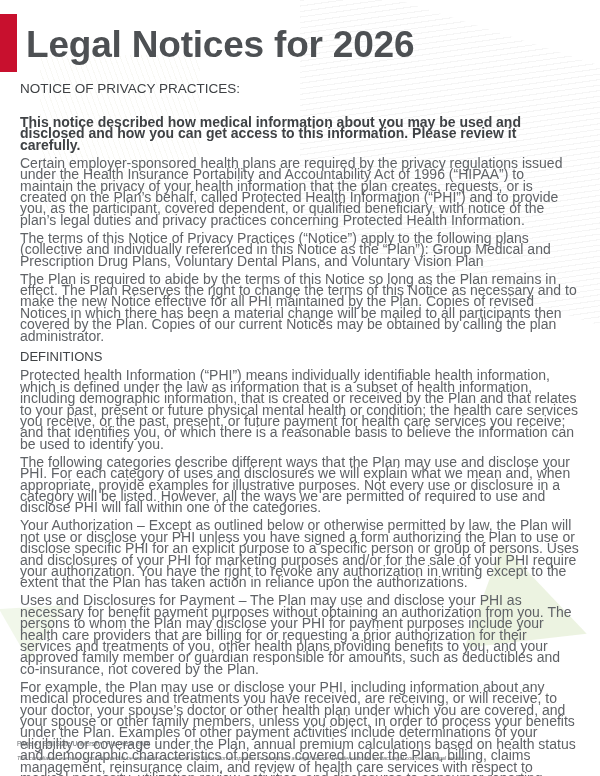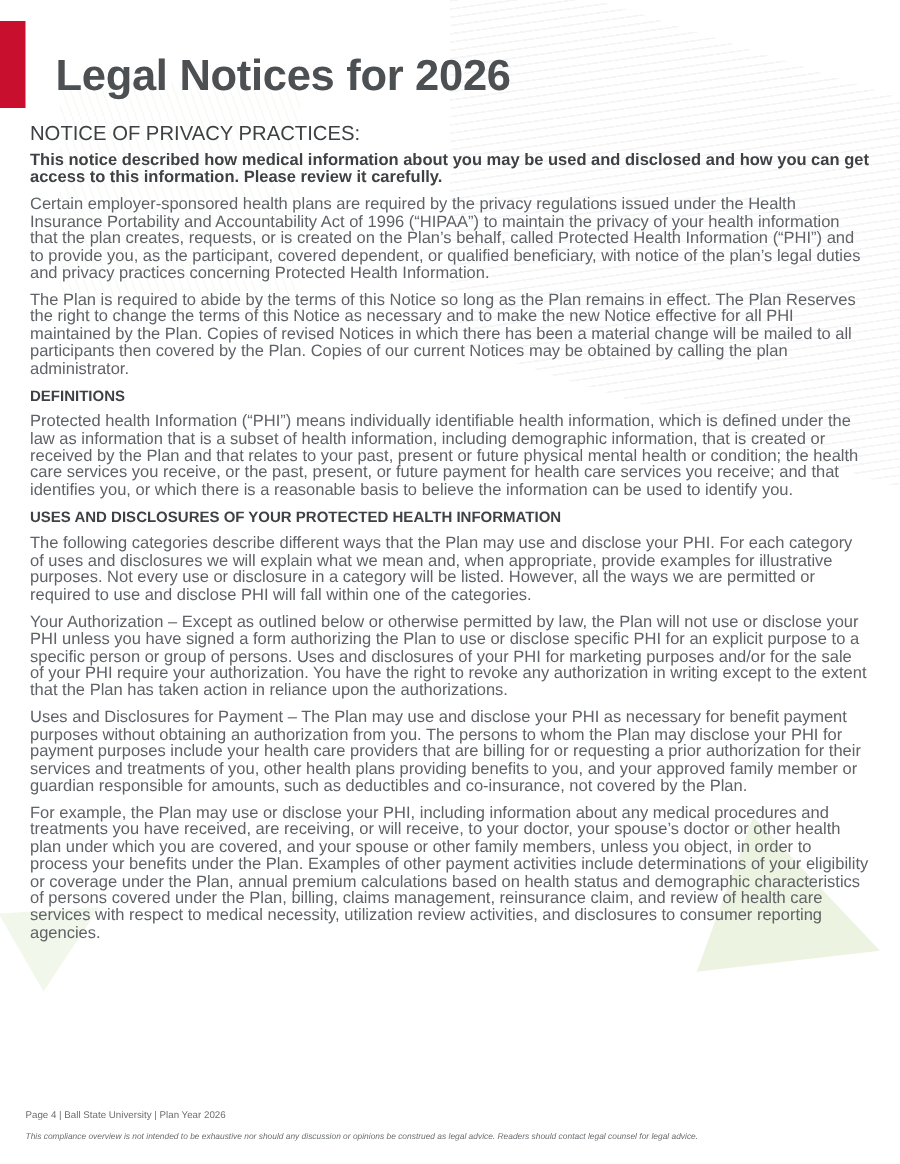--- a/index.html
+++ b/index.html
@@ -36,59 +36,59 @@
       border-left: 60px solid rgba(200,222,170,0.25);
       transform: rotate(-30deg);
       pointer-events: none;
     }
     .red-bar {
       position: absolute; left: 0; top: 14px; width: 17px; height: 58px;
       background: #c8102e;
     }
     .title {
       position: absolute; left: 26px; top: 24px;
-      font-size: 29px; font-weight: bold; color: #4d5053; letter-spacing: -0.2px;
-      margin: 11px;
+      font-size: 37px; font-weight: bold; color: #4d5053; letter-spacing: -0.2px;
+      margin: 0;
     }
     .content { position: absolute; left: 20px; top: 81px; width: 560px; }
     .section-title {
-      font-size: 13.5px; color: #3e4144; margin: 0 0 6px 0; font-weight: normal;
+      font-size: 13.5px; color: #3e4144; margin: 0 0 21px 0; font-weight: normal;
     }
     p {
-      font-size: 11px; line-height: 11.4px; margin: 0 0 6.6px 0; color: #5f6266;
+      font-size: 14px; line-height: 11.4px; margin: 0 0 6.6px 0; color: #5f6266;
     }
     p.lead { color: #3f4245; font-weight: bold; }
     h3 {
-      font-size: 10px; font-weight: bold; color: #3f4245; margin: 0 0 6.6px 0;
+      font-size: 13px; font-weight: normal; color: #3f4245; margin: 0 0 6.6px 0;
     }
     .footer { position: absolute; left: 17px; top: 740px; width: 566px; }
     .footer-page { font-size: 6.5px; color: #6a6d70; margin-bottom: 8px; }
     .footer-disclaimer { font-size: 5.6px; font-style: italic; color: #6a6d70; }
   </style>
 </head>
 <body>
 
 <div class="bg-stripes"></div>
 <div class="bg-stripes2"></div>
 <div class="green-tri"></div>
 <div class="green-tri2"></div>
 
 <div class="red-bar"></div>
 <h1 class="title">Legal Notices for 2026</h1>
 
 <div class="content">
   <div class="section-title">NOTICE OF PRIVACY PRACTICES:</div>
   <p class="lead">This notice described how medical information about you may be used and disclosed and how you can get access to this information. Please review it carefully.</p>
   <p>Certain employer-sponsored health plans are required by the privacy regulations issued under the Health Insurance Portability and Accountability Act of 1996 (“HIPAA”) to maintain the privacy of your health information that the plan creates, requests, or is created on the Plan’s behalf, called Protected Health Information (“PHI”) and to provide you, as the participant, covered dependent, or qualified beneficiary, with notice of the plan’s legal duties and privacy practices concerning Protected Health Information.</p>
+  <p>The terms of this Notice of Privacy Practices (“Notice”) apply to the following plans (collective and individually referenced in this Notice as the “Plan”): Group Medical and Prescription Drug Plans, Voluntary Dental Plans, and Voluntary Vision Plan</p>
   <p>The Plan is required to abide by the terms of this Notice so long as the Plan remains in effect.  The Plan Reserves the right to change the terms of this Notice as necessary and to make the new Notice effective for all PHI maintained by the Plan.  Copies of revised Notices in which there has been a material change will be mailed to all participants then covered by the Plan.  Copies of our current Notices may be obtained by calling the plan administrator.</p>
 
   <h3>DEFINITIONS</h3>
   <p>Protected health Information (“PHI”) means individually identifiable health information, which is defined under the law as information that is a subset of health information, including demographic information, that is created or received by the Plan and that relates to your past, present or future physical mental health or condition; the health care services you receive, or the past, present, or future payment for health care services you receive; and that identifies you, or which there is a reasonable basis to believe the information can be used to identify you.</p>
 
-  <h3>USES AND DISCLOSURES OF YOUR PROTECTED HEALTH INFORMATION</h3>
   <p>The following categories describe different ways that the Plan may use and disclose your PHI.  For each category of uses and disclosures we will explain what we mean and, when appropriate, provide examples for illustrative purposes.  Not every use or disclosure in a category will be listed.  However, all the ways we are permitted or required to use and disclose PHI will fall within one of the categories.</p>
   <p>Your Authorization – Except as outlined below or otherwise permitted by law, the Plan will not use or disclose your PHI unless you have signed a form authorizing the Plan to use or disclose specific PHI for an explicit purpose to a specific person or group of persons.  Uses and disclosures of your PHI for marketing purposes and/or for the sale of your PHI require your authorization.  You have the right to revoke any authorization in writing except to the extent that the Plan has taken action in reliance upon the authorizations.</p>
   <p>Uses and Disclosures for Payment – The Plan may use and disclose your PHI as necessary for benefit payment purposes without obtaining an authorization from you.  The persons to whom the Plan may disclose your PHI for payment purposes include your health care providers that are billing for or requesting a prior authorization for their services and treatments of you, other health plans providing benefits to you, and your approved family member or guardian responsible for amounts, such as deductibles and co-insurance, not covered by the Plan.</p>
   <p>For example, the Plan may use or disclose your PHI, including information about any medical procedures and treatments you have received, are receiving, or will receive, to your doctor, your spouse’s doctor or other health plan under which you are covered, and your spouse or other family members, unless you object, in order to process your benefits under the Plan.  Examples of other payment activities include determinations of your eligibility or coverage under the Plan, annual premium calculations based on health status and demographic characteristics of persons covered under the Plan, billing, claims management, reinsurance claim, and review of health care services with respect to medical necessity, utilization review activities, and disclosures to consumer reporting agencies.</p>
 </div>
 
 <div class="footer">
   <div class="footer-page">Page 4  |  Ball State University |  Plan Year 2026</div>
   <div class="footer-disclaimer">This compliance overview is not intended to be exhaustive nor should any discussion or opinions be construed as legal advice. Readers should contact legal counsel for legal advice.</div>
 </div>

